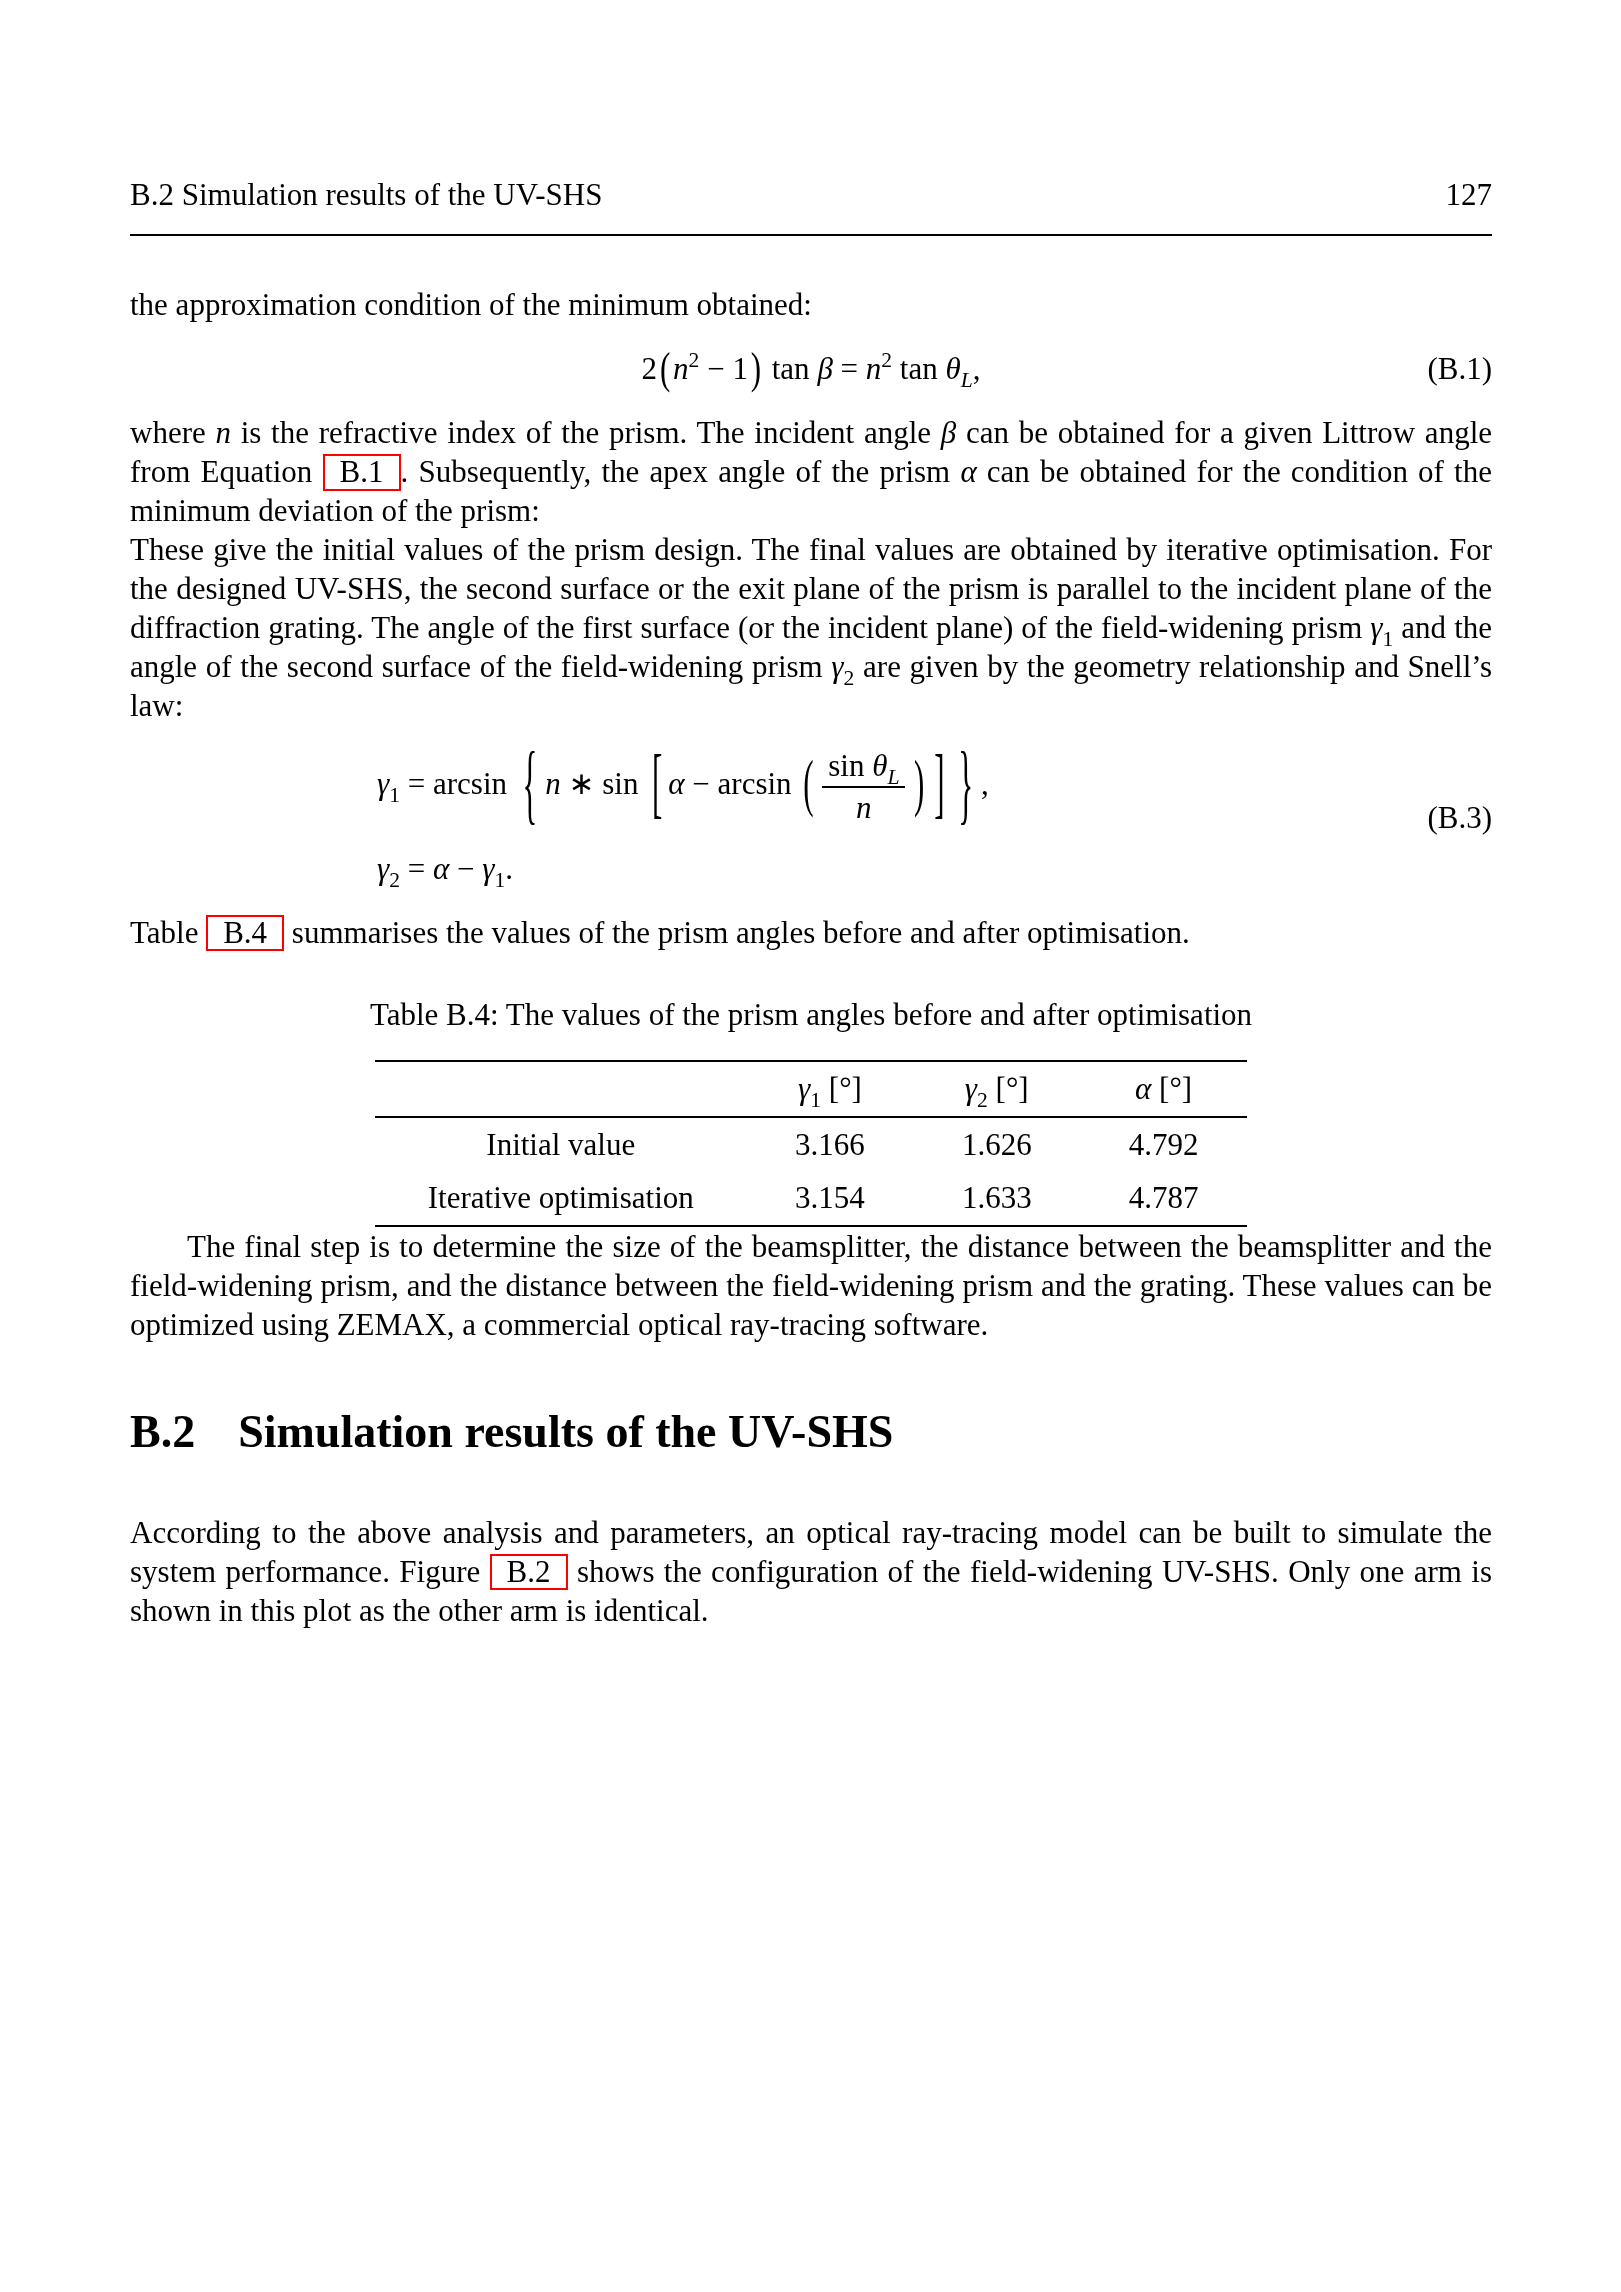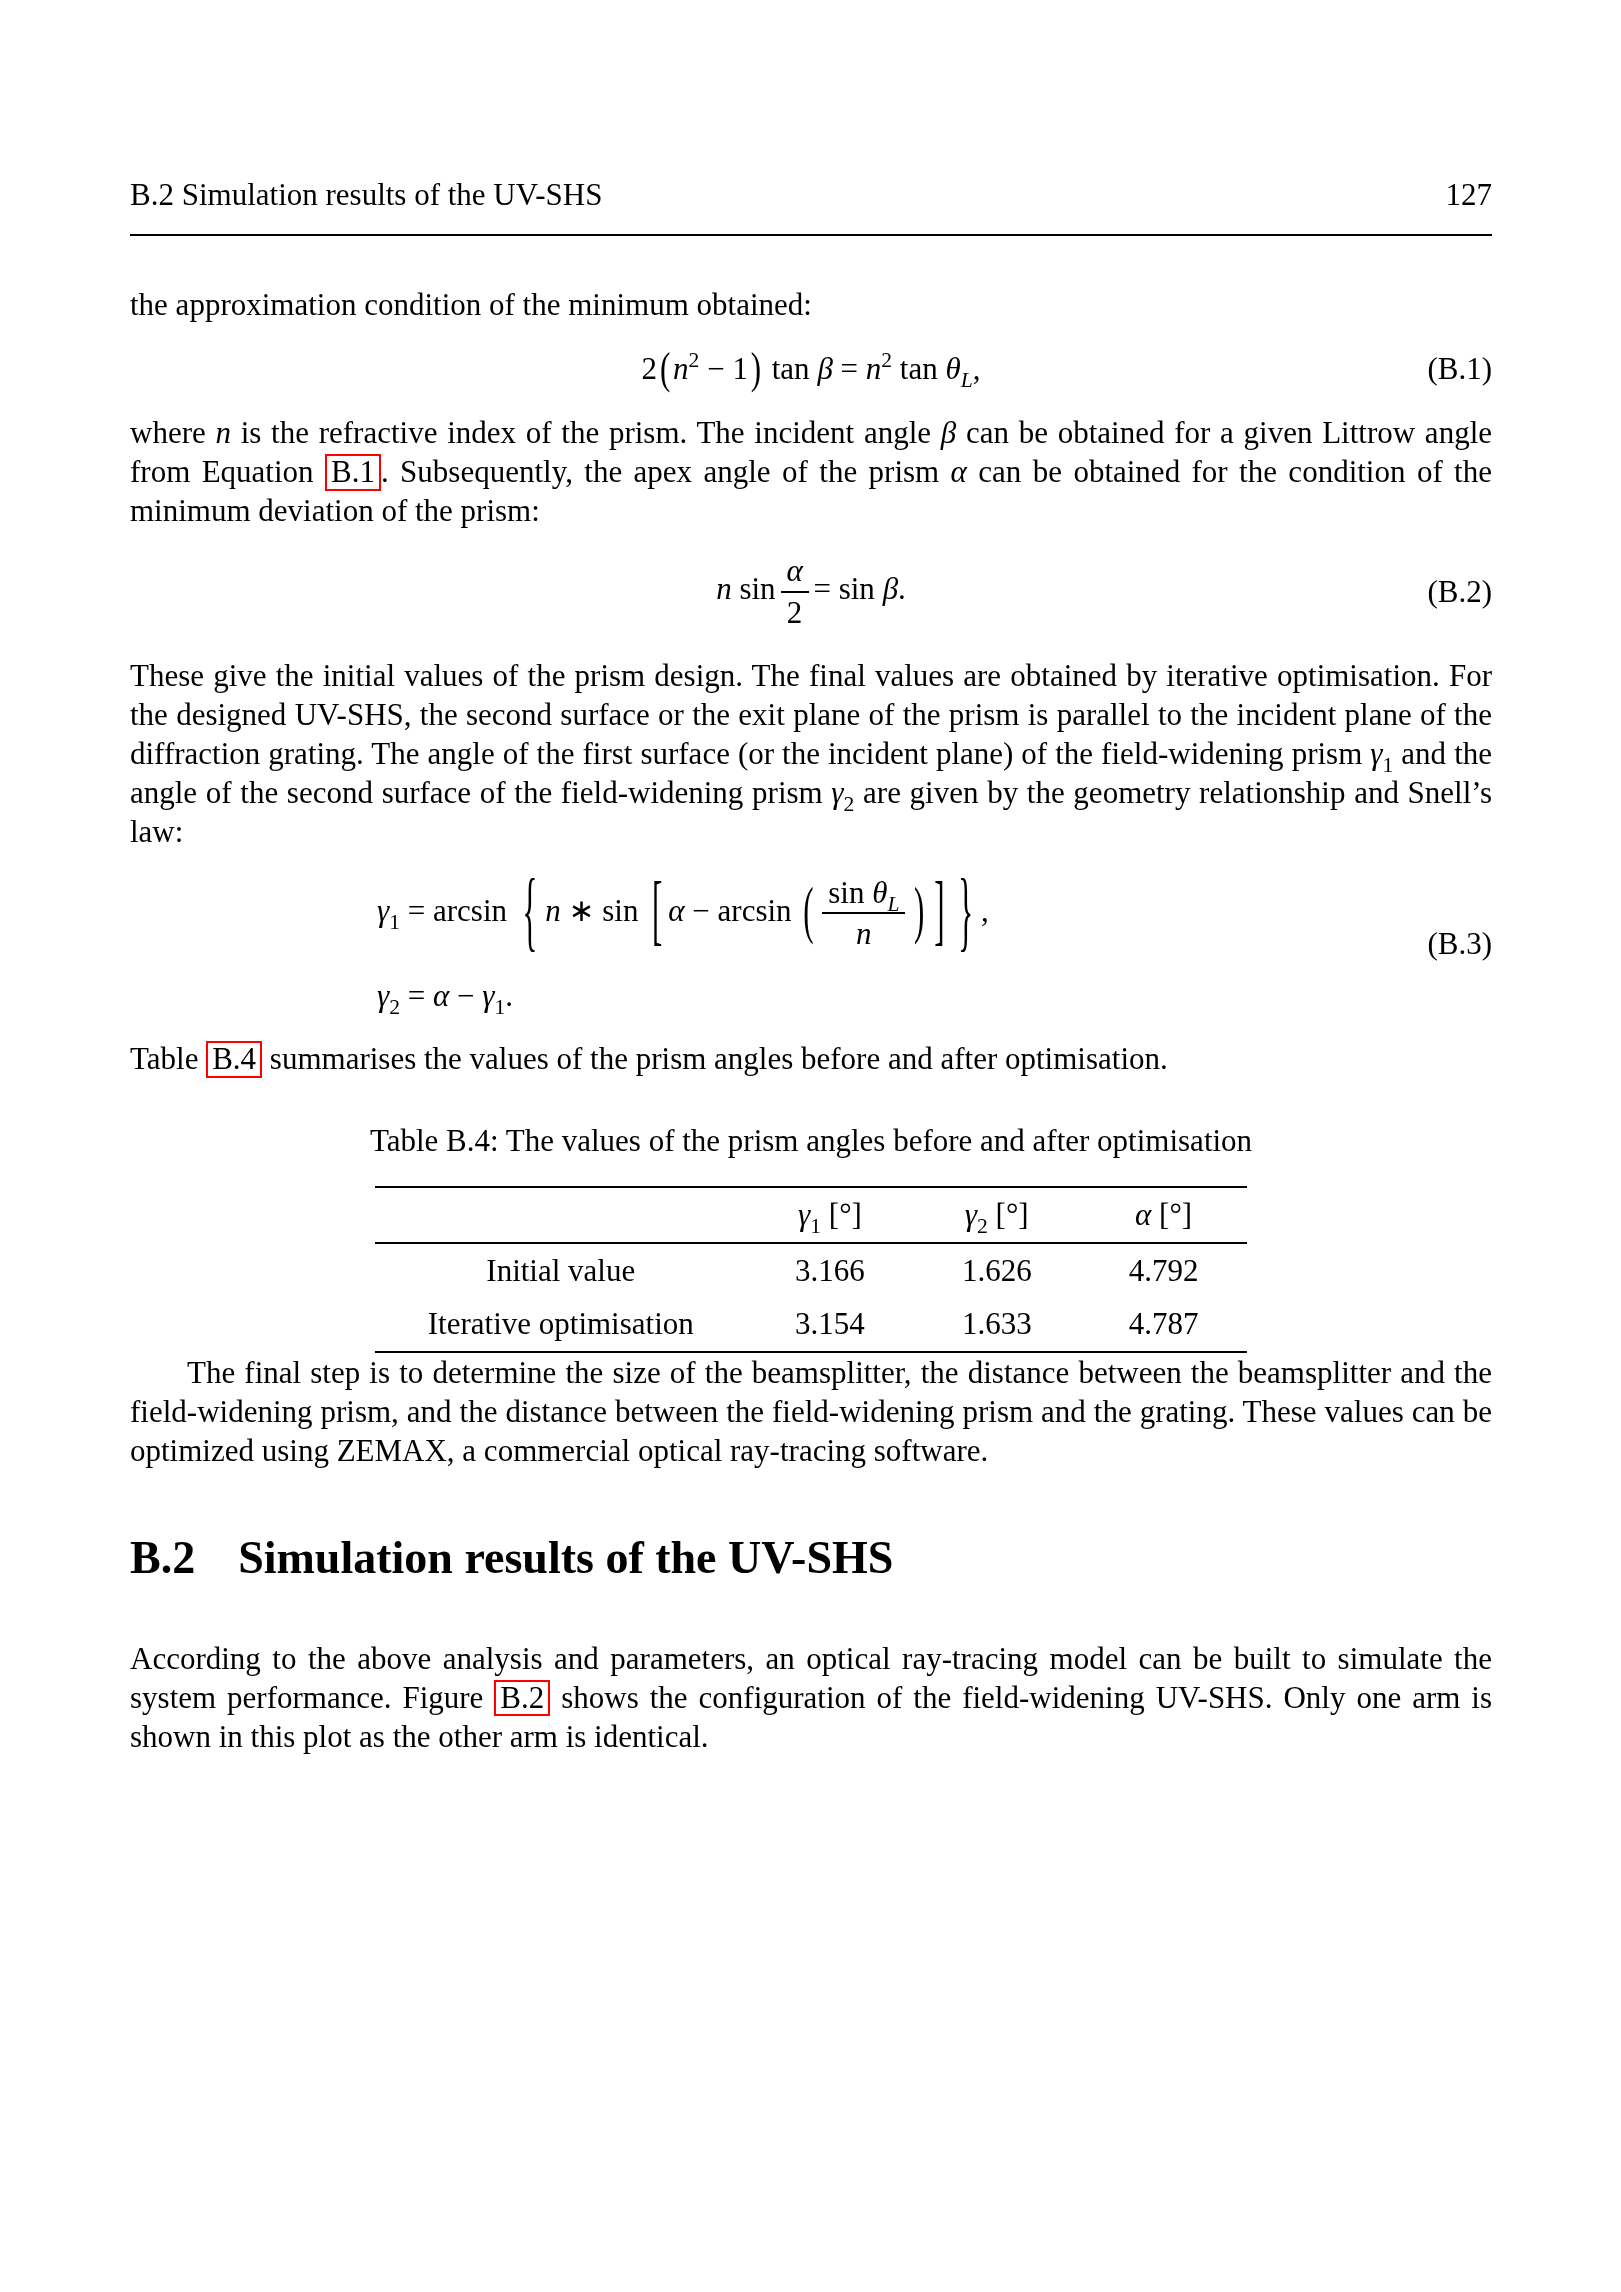--- a/index.html
+++ b/index.html
@@ -17,21 +17,21 @@
     margin-top:178px;
     display:flex;justify-content:space-between;align-items:baseline;
     font-size:31px;line-height:1.1;
     padding-bottom:22px;border-bottom:2px solid #000;
   }
   
   p.body{font-size:31px;line-height:39px;text-align:justify;margin:0;}
   .mi{font-style:italic;}
   .sup{font-size:21.6px;vertical-align:11.8px;line-height:0;}
   .sub{font-size:21.6px;vertical-align:-7.8px;line-height:0;}
-  .linkbox{border:2px solid #fe0000;padding:0 4px;display:inline-block;line-height:1.05;}
+  .linkbox{border:2px solid #fe0000;padding:0 15px;display:inline-block;line-height:1.05;}
   
   .eqrow{position:relative;font-size:31px;}
   .eqcenter{text-align:center;}
   .eqlabel{
     position:absolute;right:0;top:50%;transform:translateY(-50%);
     font-size:31px;font-style:normal;
   }
   .frac{display:inline-block;vertical-align:middle;text-align:center;line-height:1.15;margin:0 4.9px;}
   .frac .num{display:block;padding:0 5.9px 2px 5.9px;}
   .frac .den{display:block;border-top:2.5px solid #000;padding:2px 5.9px 0 5.9px;}
@@ -82,24 +82,20 @@
       <span>the approximation condition of the minimum obtained:</span>
     </p>
 
     <div class="eqrow eq-b1">
       <div class="eqcenter"><span>2</span><span class="d1">(</span><span class="mi">n</span><span class="sup">2</span><span> − 1</span><span class="d1">)</span><span> tan </span><span class="mi">β</span><span> = </span><span class="mi">n</span><span class="sup">2</span><span> tan </span><span class="mi">θ</span><span class="sub mi">L</span><span>,</span></div>
       <span class="eqlabel">(B.1)</span>
     </div>
 
     <p class="body"><span>where </span><span class="mi">n</span><span> is the refractive index of the prism.  The incident angle </span><span class="mi">β</span><span> can be obtained for a given Littrow angle from Equation </span><span class="linkbox">B.1</span><span>. Subsequently, the apex angle of the prism </span><span class="mi">α</span><span> can be obtained for the condition of the minimum deviation of the prism:</span></p>
 
-    <div class="eqrow eq-b2">
-      <div class="eqcenter"><span class="mi">n</span><span> sin</span><span class="frac"><span class="num mi">α</span><span class="den">2</span></span><span>= sin </span><span class="mi">β</span><span>.</span></div>
-      <span class="eqlabel">(B.2)</span>
-    </div>
 
     <p class="body"><span>These give the initial values of the prism design.  The final values are obtained by iterative optimisation.  For the designed UV-SHS, the second surface or the exit plane of the prism is parallel to the incident plane of the diffraction grating.  The angle of the first surface (or the incident plane) of the field-widening prism </span><span class="mi">γ</span><span class="sub">1</span><span> and the angle of the second surface of the field-widening prism </span><span class="mi">γ</span><span class="sub">2</span><span> are given by the geometry relationship and Snell’s law:</span></p>
 
     <div class="eqrow eq-b3">
       <div class="eq3lines">
         <div><span class="mi">γ</span><span class="sub">1</span><span> = arcsin </span><span class="dbrace">{</span><span class="mi">n</span><span> ∗ </span><span>sin </span><span class="dbrack">[</span><span class="mi">α</span><span> − arcsin </span><span class="dparen">(</span><span class="frac"><span class="num"><span>sin </span><span class="mi">θ</span><span class="sub mi">L</span></span><span class="den mi">n</span></span><span class="dparen">)</span><span class="dbrack">]</span><span class="dbrace">}</span><span>,</span></div>
         <div class="eq3line2"><span class="mi">γ</span><span class="sub">2</span><span> = </span><span class="mi">α</span><span> − </span><span class="mi">γ</span><span class="sub">1</span><span>.</span></div>
       </div>
       <span class="eqlabel">(B.3)</span>
     </div>

